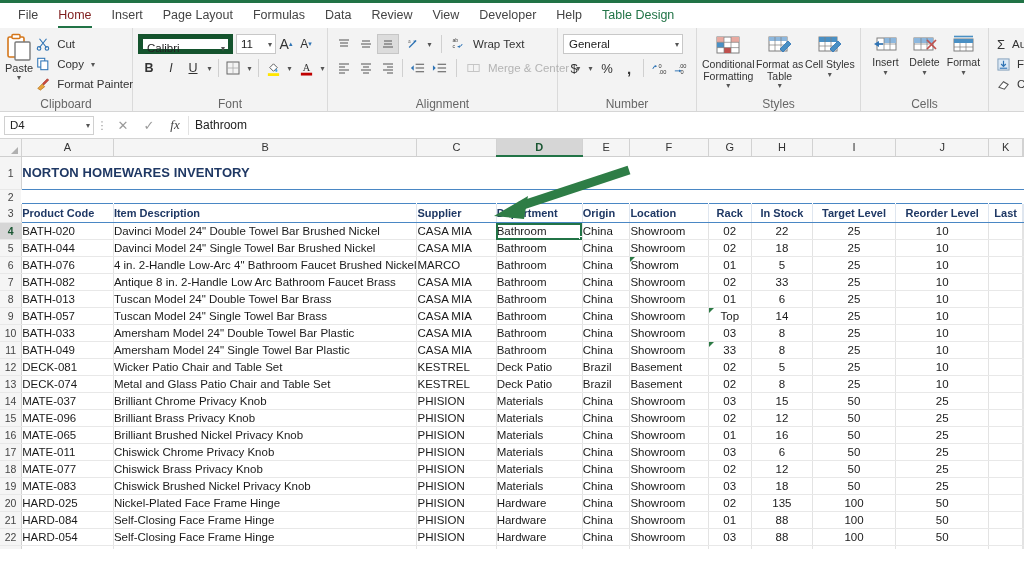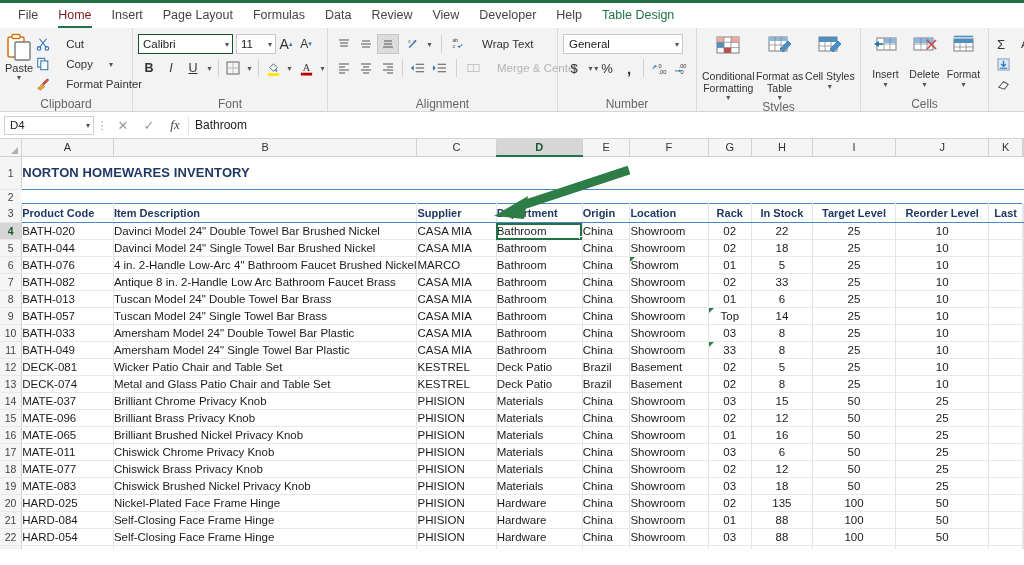--- a/index.html
+++ b/index.html
@@ -51,29 +51,29 @@
   
   .bigbtn {
     width:46px; display:flex; flex-direction:column; align-items:center;
     padding-top:2px; font-size:11px; color:#333;
   }
   .bigbtn .lbl { margin-top:1px; font-size:11px; }
   .caretdown { font-size:8px; color:#555; line-height:7px; }
 
   .smallcol { display:flex; flex-direction:column; justify-content:flex-start; padding-top:3px;}
   .smallbtn {
-    display:flex; align-items:center; gap:16px; font-size:11.5px; color:#333;
+    display:flex; align-items:center; gap:7px; font-size:11.5px; color:#333;
     height:20px; padding:0 3px; white-space:nowrap;
   }
   .smallbtn.disabled { color:#b4b4b4; }
 
   .row { display:flex; align-items:center; }
 
   .fontname {
-    width:95px; height:20px; background:#fff; border:1px solid #14532d;
+    width:95px; height:20px; background:#fff; border:5px solid #14532d;
     font-size:11.5px; color:#222; padding:0 14px 0 4px; line-height:18px;
     position:relative;
   }
   .fontsize {
     width:40px; height:20px; background:#fff; border:1px solid #c8c8c8;
     font-size:11.5px; color:#222; padding:0 12px 0 4px; line-height:18px;
     position:relative; margin-left:3px;
   }
   .numfmt {
     width:120px; height:20px; background:#fff; border:1px solid #c8c8c8;
@@ -89,21 +89,21 @@
     font-size:12.5px; color:#333;
   }
   .iconbtn.sel { background:#dcdcdc; border:1px solid #c6c6c6; }
   .minicaret { width:11px; height:20px; display:flex; align-items:center; justify-content:center; font-size:8px; color:#555;}
   .vsep { width:1px; height:18px; background:#d0d0d0; margin:0 3px; }
 
   .cmdbig {
     width:56px; display:flex; flex-direction:column; align-items:center;
     font-size:10.5px; color:#333; line-height:11.5px; text-align:center; padding-top:2px;
   }
-  .cmdbig .lbl { margin-top:12px; }
+  .cmdbig .lbl { margin-top:0; }
   .cmdbig2 { width:42px; }
 
   .editcol { display:flex; flex-direction:column; padding-top:3px; }
 
   
   .fbar {
     height: 27px; display:flex; align-items:center; background:#fff;
     border-bottom:1px solid #d4d4d4; padding-left:4px;
   }
   .namebox {

